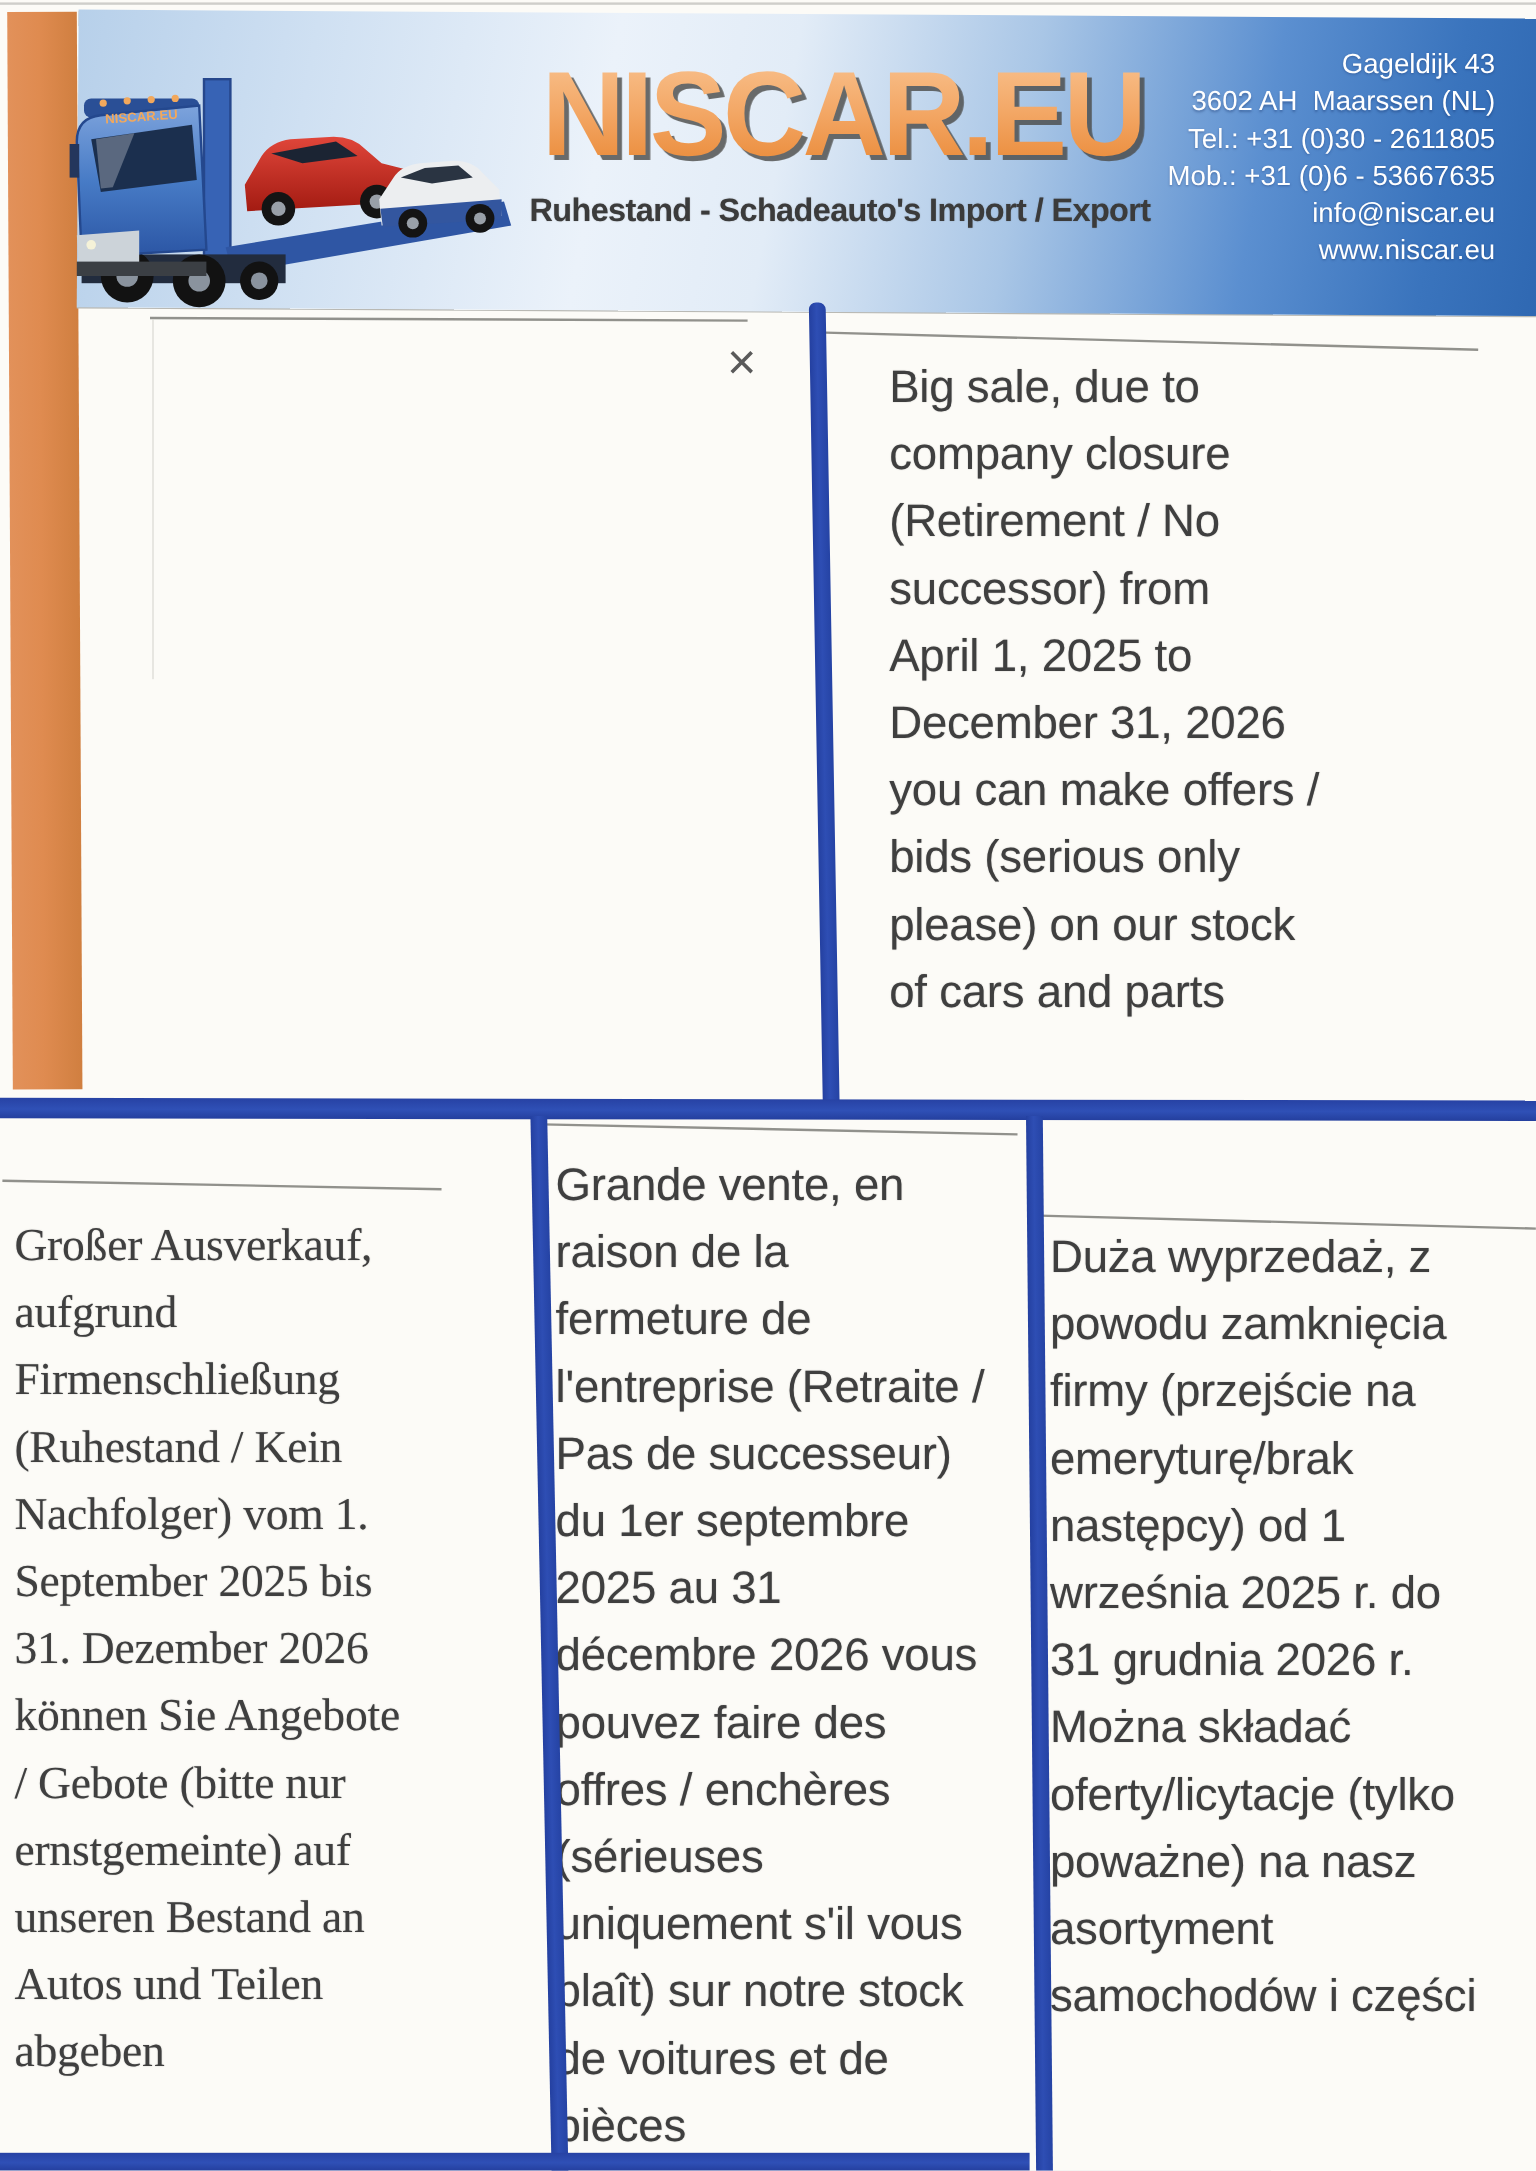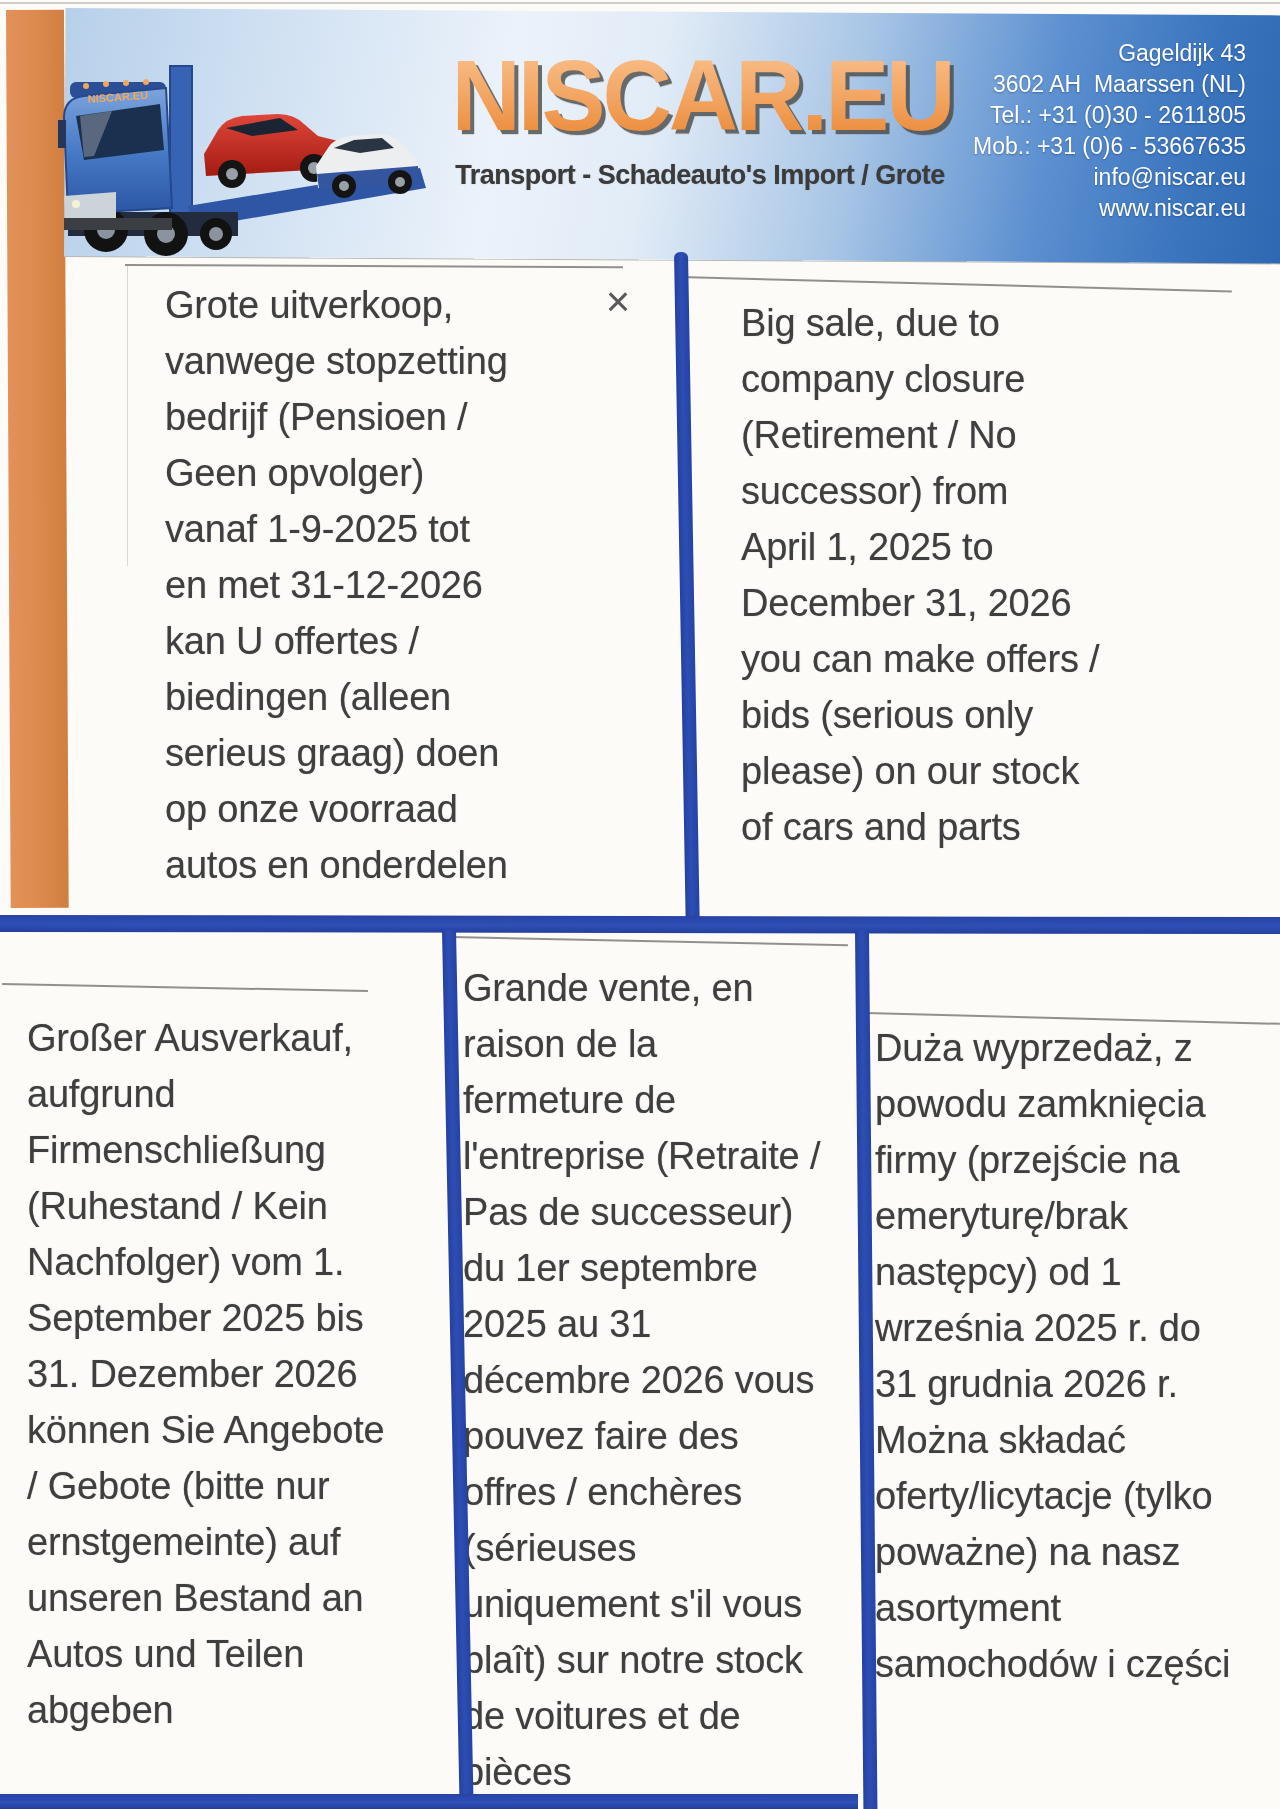--- a/index.html
+++ b/index.html
@@ -50,21 +50,21 @@
   .hbar {left:0;top:916px;width:1280px;height:17px;transform:rotate(0.1deg);}
   .vbar2{left:442px;top:930px;width:14px;height:880px;transform:rotate(-1.15deg);transform-origin:top center;}
   .vbar3{left:855px;top:930px;width:14px;height:880px;transform:rotate(-0.55deg);transform-origin:top center;}
   .bbar {left:0;top:1794px;width:858px;height:15px;}
 
   
   .notice{font-size:38px;line-height:56px;color:#3f3f3f;white-space:pre-wrap;
       letter-spacing:-0.2px;text-shadow:0 0 1px rgba(63,63,63,.45);}
   .n-nl{left:165px;top:277px;width:505px;}
   .n-en{left:741px;top:295px;width:500px;}
-  .n-de{left:27px;top:1010px;width:430px;}
+  .n-de{left:12px;top:1010px;width:430px;font-family:Liberation Serif, serif;}
   .n-fr{left:463px;top:960px;width:420px;}
   .n-pl{left:875px;top:1020px;width:410px;}
 
   .close-x{left:596px;top:280px;width:44px;height:44px;line-height:44px;text-align:center;
       font-size:42px;color:#5a5a5a;cursor:pointer;font-weight:400;}
 </style>
 </head>
 <body>
 
 <div class="page">
@@ -128,46 +128,35 @@
       <path d="M26,60 L58,55 L40,100 L30,101 Z" fill="#ffffff" opacity=".28"></path>
       <text x="34" y="47" font-size="11" font-weight="bold" fill="#f2a85c" transform="rotate(-4 34 47)">NISCAR.EU</text>
       <rect x="4" y="64" width="8" height="28" fill="#24365c"></rect>
       <path d="M10,140 L62,136 L62,166 L12,168 Z" fill="#ccd3d9"></path>
       <rect x="10" y="162" width="108" height="12" fill="#3b3f44"></rect>
       <circle cx="22" cy="148" r="4" fill="#f5f2d8"></circle>
     </g>
   </svg>
 
   <div class="abs logo">NISCAR.EU</div>
-  <div class="abs tagline">Transport - Schadeauto's Import / Grote</div>
+  <div class="abs tagline">Ruhestand - Schadeauto's Import / Export</div>
   <div class="abs contact">Gageldijk 43
 3602 AH  Maarssen (NL)
 Tel.: +31 (0)30 - 2611805
 Mob.: +31 (0)6 - 53667635
 info@niscar.eu
 www.niscar.eu</div>
 
   <div class="abs hairline hl-nl"></div>
   <div class="abs hairline hl-en"></div>
   <div class="abs hairline hl-de"></div>
   <div class="abs hairline hl-fr"></div>
   <div class="abs hairline hl-pl"></div>
   <div class="abs card-edge"></div>
 
-  <div class="abs notice n-nl">Grote uitverkoop,
-vanwege stopzetting
-bedrijf (Pensioen /
-Geen opvolger)
-vanaf 1-9-2025 tot
-en met 31-12-2026
-kan U offertes /
-biedingen (alleen
-serieus graag) doen
-op onze voorraad
-autos en onderdelen</div>
   <div class="abs close-x">×</div>
   <div class="abs notice n-en">Big sale, due to
 company closure
 (Retirement / No
 successor) from
 April 1, 2025 to
 December 31, 2026
 you can make offers /
 bids (serious only
 please) on our stock

